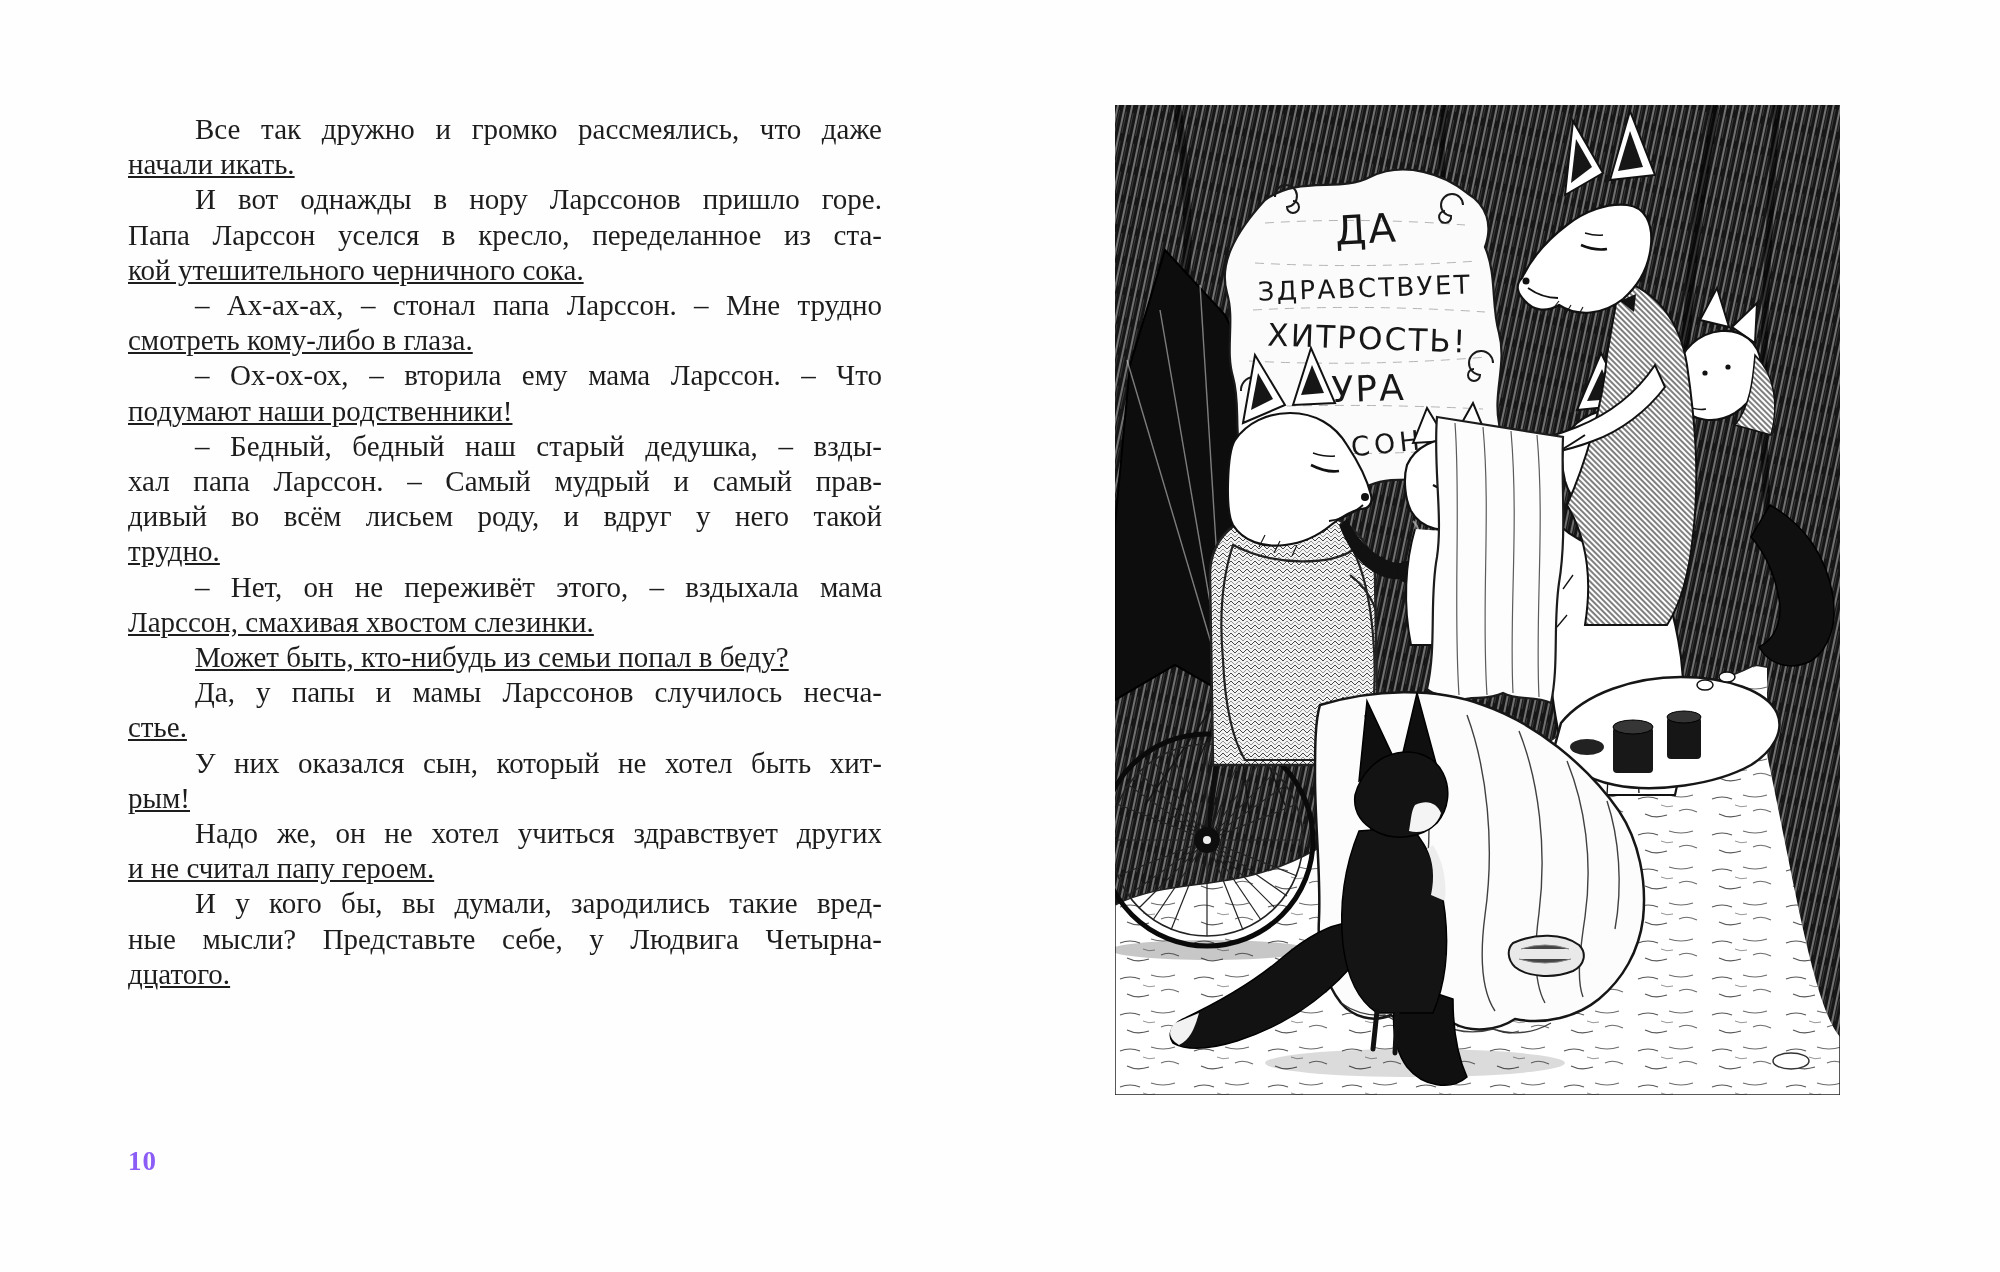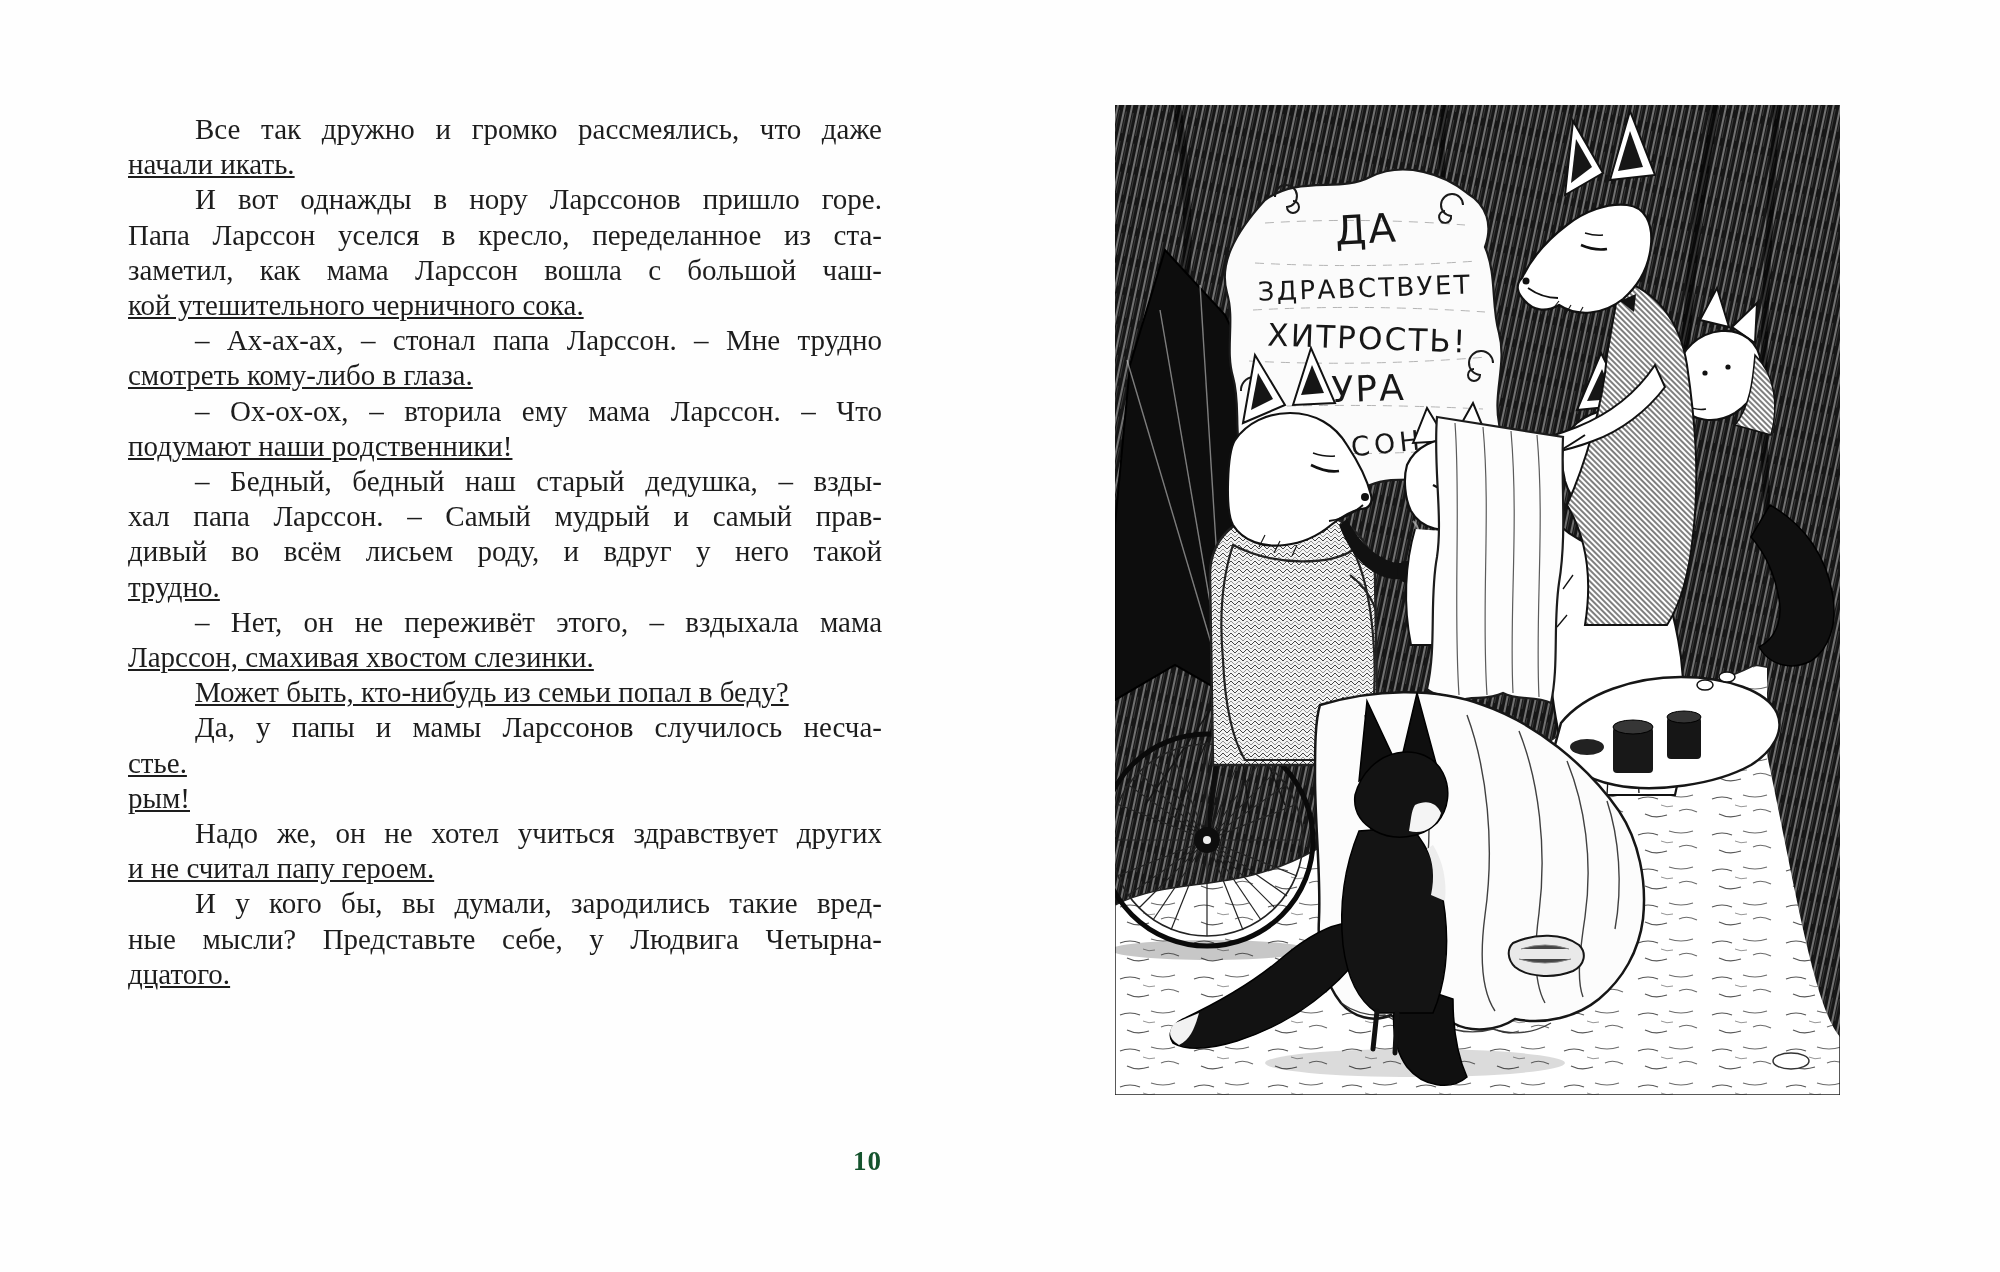--- a/index.html
+++ b/index.html
@@ -4,53 +4,53 @@
 <style>
   html,body{margin:0;padding:0;background:#ffffff;}
   .spread{position:relative;width:2000px;height:1272px;background:#fefefe;overflow:hidden;
           font-family:"Liberation Serif", serif;color:#1b1b1b;}
   
   .textblock{position:absolute;left:128px;top:112px;width:754px;
              font-size:29px;line-height:35.2px;color:#1d1d1d;}
   .line{text-align:justify;text-align-last:justify;white-space:normal;}
   .line.last-left{text-align-last:left;text-decoration:underline;}
   .line.indent{padding-left:67px;}
-  .folio{position:absolute;left:128px;top:1146px;width:754px;text-align:right;
-         font-size:27px;font-weight:bold;letter-spacing:1px;color:#14532d;}
+  .folio{position:absolute;left:128px;top:1146px;width:754px;text-align:left;
+         font-size:27px;font-weight:bold;letter-spacing:1px;color:#8b5cf6;}
   
   .illustration{position:absolute;left:1115px;top:105px;width:725px;height:990px;}
   .banner-text{font-family:"DejaVu Sans", sans-serif;text-transform:uppercase;
                fill:#171717;letter-spacing:2px;}
 </style>
 </head>
 <body>
 
 <div class="spread">
 
   <div>
     <div class="textblock">
         <div class="line indent">Все так дружно и громко рассмеялись, что даже</div>
         <div class="line last-left">начали икать.</div>
         <div class="line indent">И вот однажды в нору Ларссонов пришло горе.</div>
         <div class="line">Папа Ларссон уселся в кресло, переделанное из ста-</div>
-        <div class="line">заметил, как мама Ларссон вошла с большой чаш-</div>
         <div class="line last-left">кой утешительного черничного сока.</div>
         <div class="line indent">– Ах-ах-ах, – стонал папа Ларссон. – Мне трудно</div>
         <div class="line last-left">смотреть кому-либо в глаза.</div>
         <div class="line indent">– Ох-ох-ох, – вторила ему мама Ларссон. – Что</div>
         <div class="line last-left">подумают наши родственники!</div>
         <div class="line indent">– Бедный, бедный наш старый дедушка, – взды-</div>
         <div class="line">хал папа Ларссон. – Самый мудрый и самый прав-</div>
         <div class="line">дивый во всём лисьем роду, и вдруг у него такой</div>
         <div class="line last-left">трудно.</div>
         <div class="line indent">– Нет, он не переживёт этого, – вздыхала мама</div>
         <div class="line last-left">Ларссон, смахивая хвостом слезинки.</div>
         <div class="line indent last-left">Может быть, кто-нибудь из семьи попал в беду?</div>
         <div class="line indent">Да, у папы и мамы Ларссонов случилось несча-</div>
         <div class="line last-left">стье.</div>
+        <div class="line indent">У них оказался сын, который не хотел быть хит-</div>
         <div class="line last-left">рым!</div>
         <div class="line indent">Надо же, он не хотел учиться здравствует других</div>
         <div class="line last-left">и не считал папу героем.</div>
         <div class="line indent">И у кого бы, вы думали, зародились такие вред-</div>
         <div class="line">ные мысли? Представьте себе, у Людвига Четырна-</div>
         <div class="line last-left">дцатого.</div>
       </div>
     <div class="folio">10</div>
   </div>
 

